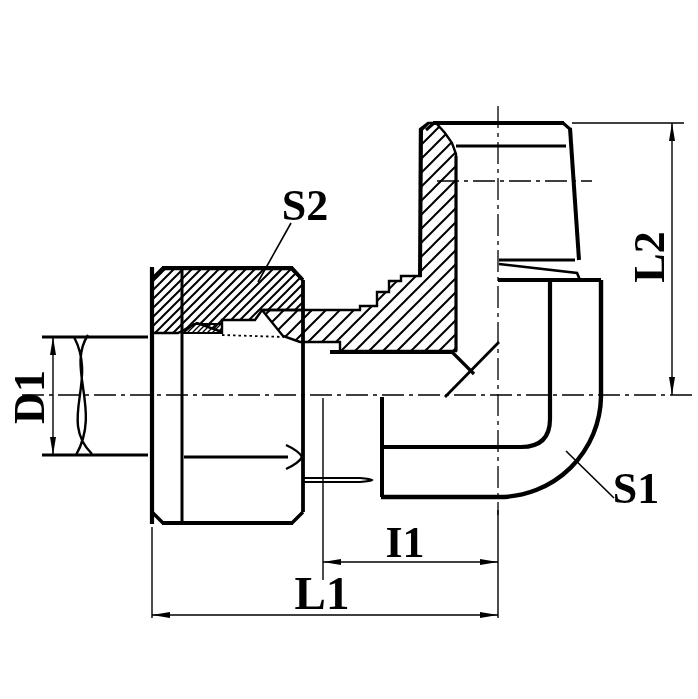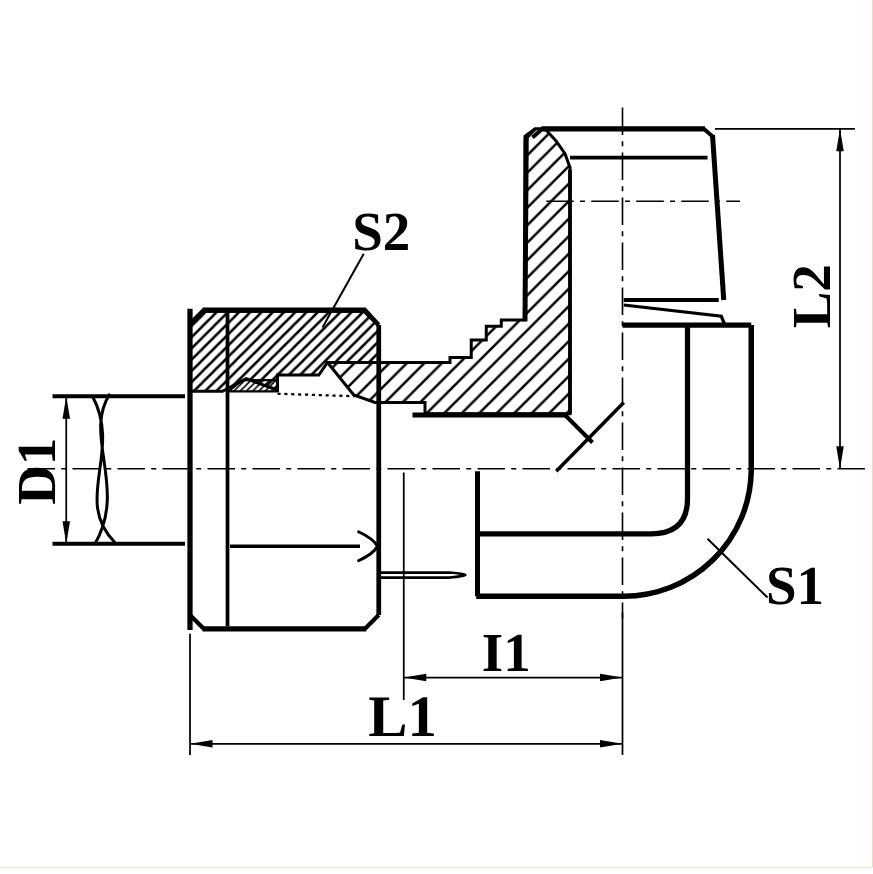--- a/index.html
+++ b/index.html
@@ -1,16 +1,16 @@
 <!DOCTYPE html>
 <html><head>
 <meta charset="utf-8">
 <style>
   html,body{margin:0;padding:0;background:#fff;}
-  .canvas{width:698px;height:694px;position:relative;background:#a16207;overflow:hidden;}
+  .canvas{width:698px;height:598px;position:relative;background:#84cc16;overflow:hidden;margin-top:20px;}
   svg{display:block;}
   text{font-family:"Liberation Serif","DejaVu Serif",serif;font-weight:bold;fill:#000;}
   .dim-label{font-size:44px;}
   .dim-label-big{font-size:47px;}
 </style>
 </head>
 <body>
 
 <div class="canvas">
 <svg width="698" height="699" viewBox="0 0 698 699">

